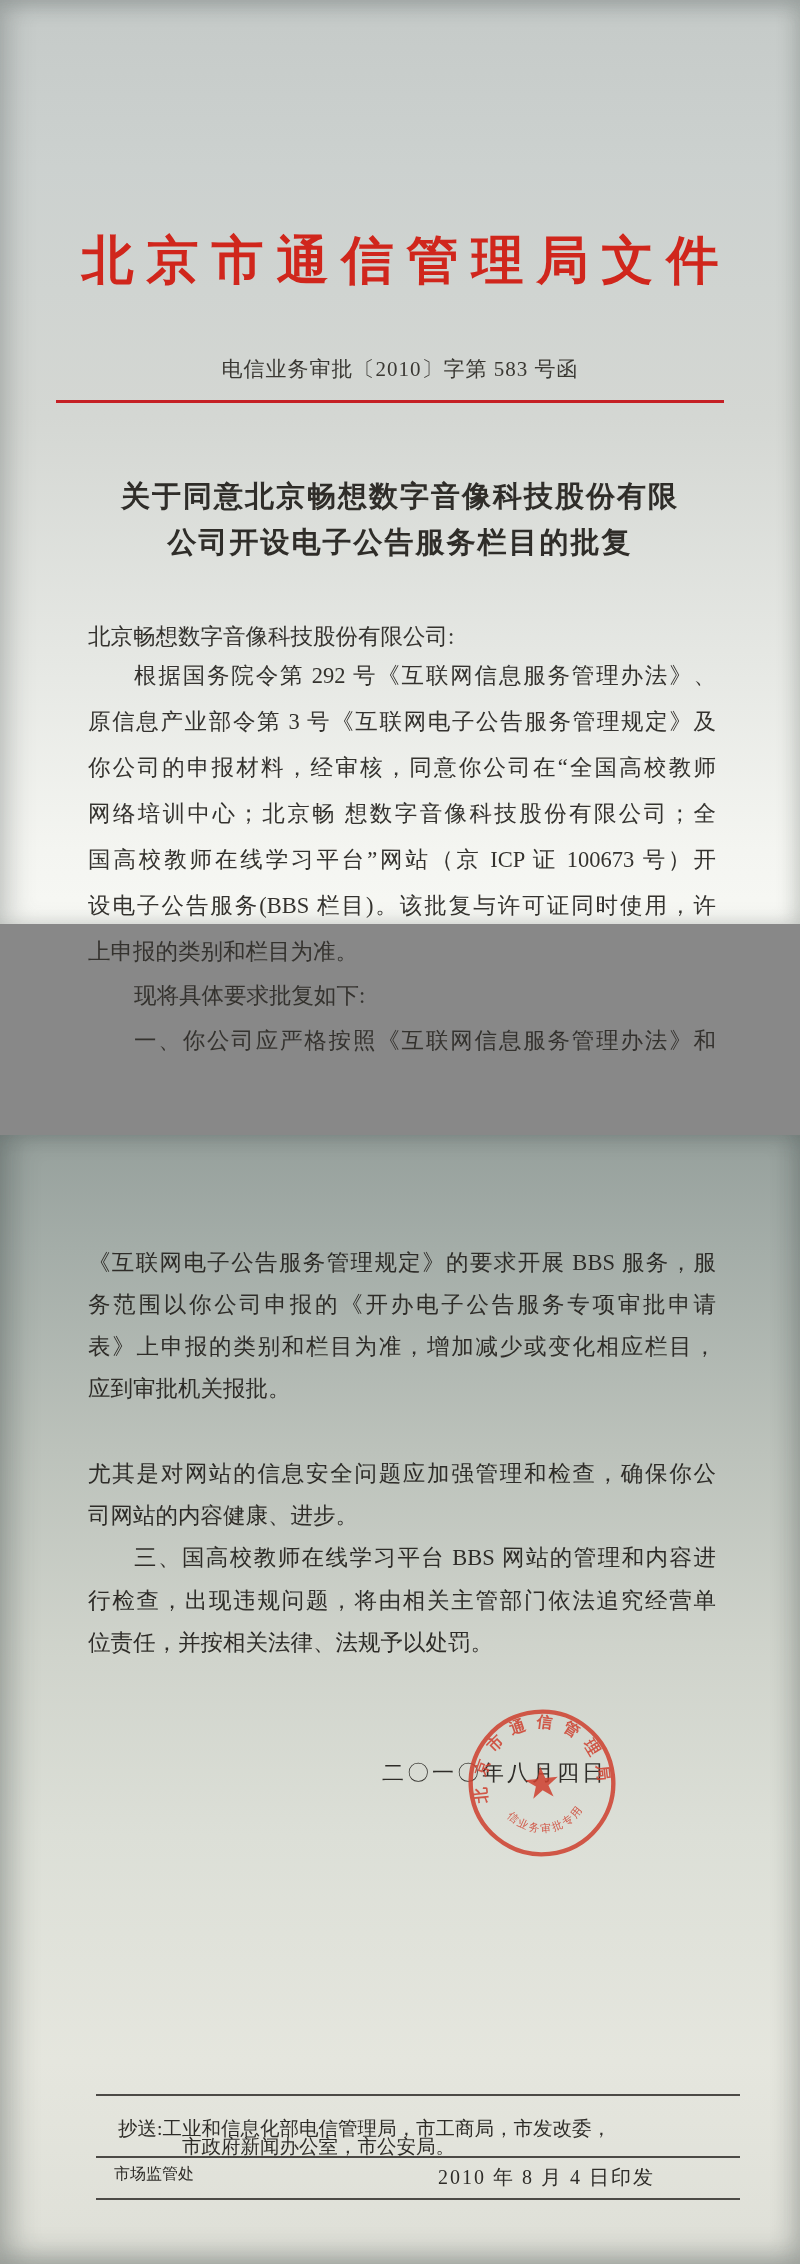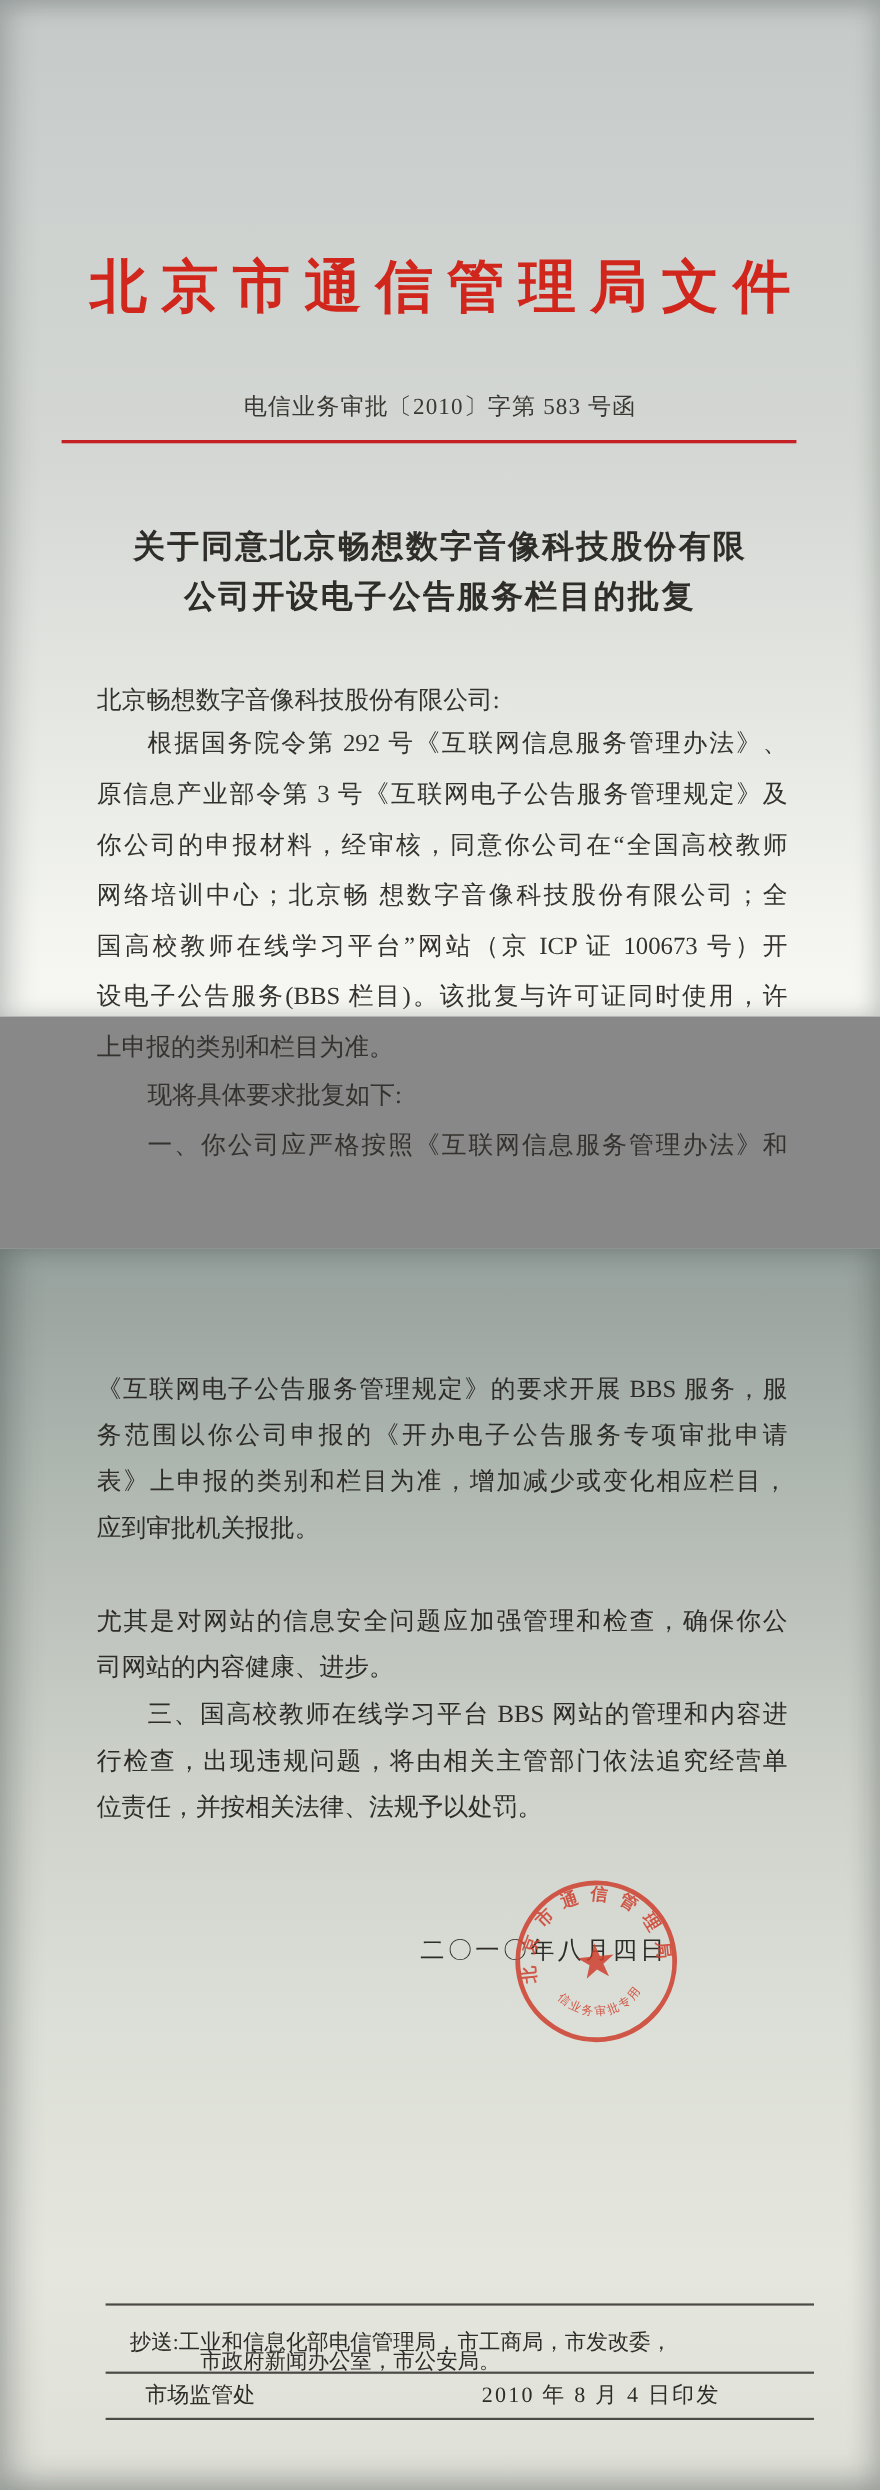--- a/index.html
+++ b/index.html
@@ -66,21 +66,21 @@
   .rule.r3{top:2198px;}
   .cc-line1{
     position:absolute;left:118px;top:2103px;width:620px;
     font-size:19.5px;color:#2e2c28;white-space:nowrap;margin-top:12px;
   }
   .cc-line2{
     position:absolute;left:182px;top:2133px;width:560px;
     font-size:19.5px;color:#2e2c28;white-space:nowrap;
   }
   .issuer{
-    position:absolute;left:132px;top:2164px;font-size:20px;color:#2e2c28;white-space:nowrap;
+    position:absolute;left:114px;top:2164px;font-size:16px;color:#2e2c28;white-space:nowrap;
   }
   .print-date{
     position:absolute;left:438px;top:2164px;font-size:20px;letter-spacing:2px;color:#2e2c28;white-space:nowrap;
   }
 </style>
 </head>
 <body>
 
 <div id="scan">
 

